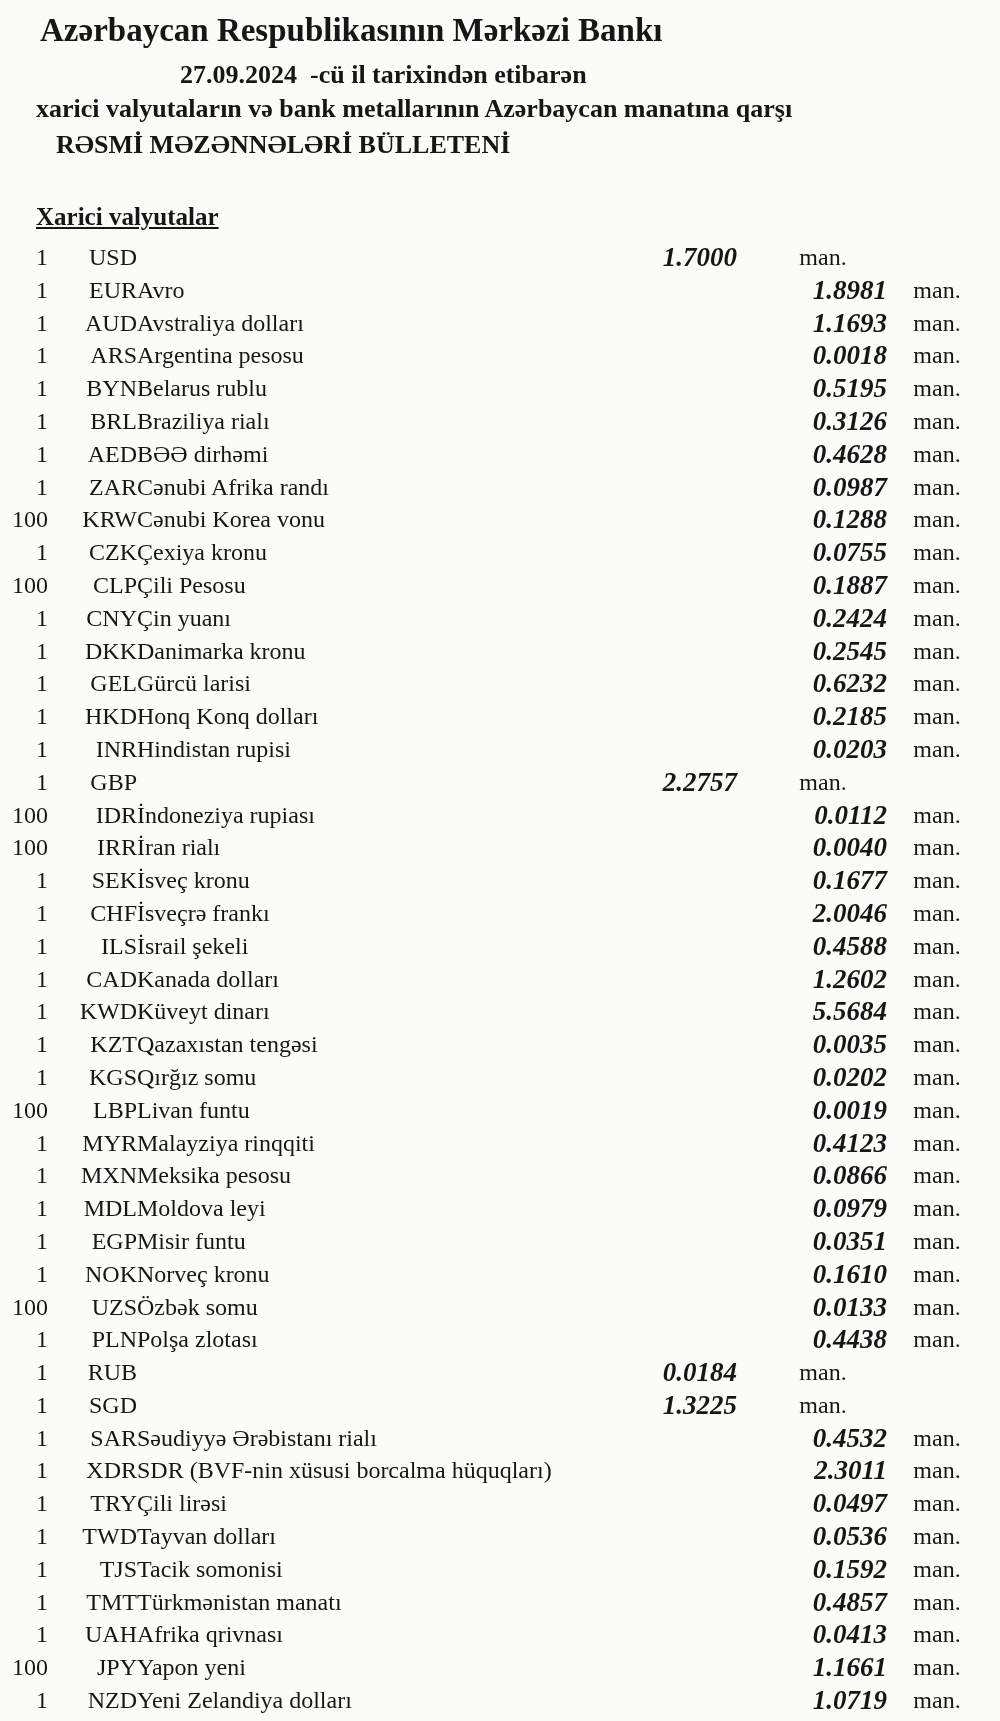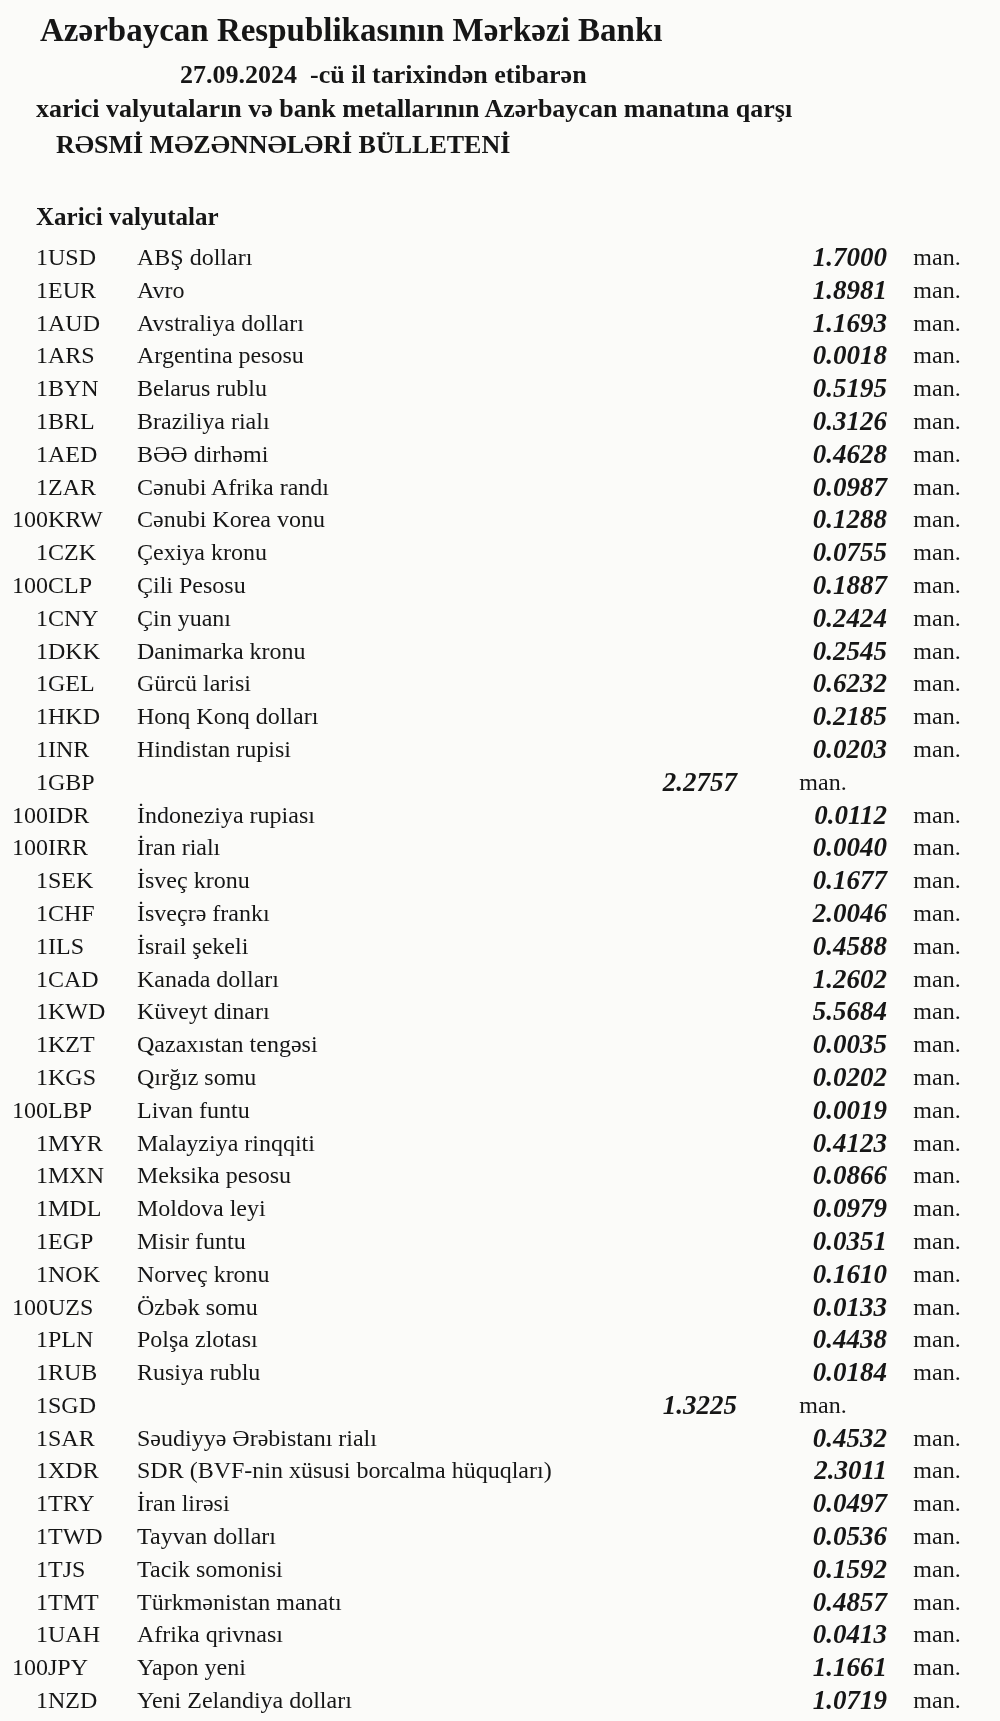--- a/index.html
+++ b/index.html
@@ -15,38 +15,38 @@
   }
   .header-line {
     position: absolute;
     font-weight: bold;
     white-space: pre;
   }
   .doc-title        { top: 10px;  left: 40px;  width: 960px; font-size: 33px; line-height: 40px; }
   .date-line        { top: 59px;  left: 180px; width: 820px; font-size: 26px; line-height: 32px; }
   .subtitle-line    { top: 93px;  left: 36px;  width: 968px; font-size: 26px; line-height: 32px; }
   .bulletin-line    { top: 129px; left: 56px;  width: 960px; font-size: 26px; line-height: 32px; }
-  .section-heading  { top: 201px; left: 36px;  width: 964px; font-size: 25px; line-height: 31px; }
+  .section-heading  { top: 201px; left: 36px;  width: 964px; font-size: 25px; line-height: 31px; text-decoration: underline; }
 
   .rates-table {
     position: absolute;
     top: 241px;
     left: 0;
     width: 965px;
   }
   .rate-row {
     display: grid;
     grid-template-columns: 48px 89px 1fr 150px 78px;
     align-items: center;
     height: 32.8px;
     font-size: 24px;
     line-height: 32.8px;
   }
   .cell-qty  { text-align: right; }
-  .cell-code { text-align: left; }
+  .cell-code { text-align: right; }
   .cell-name { text-align: left; white-space: nowrap; overflow: visible; }
   .cell-rate {
     text-align: right;
     font-weight: bold;
     font-style: italic;
     font-size: 27px;
   }
   .cell-unit { padding-left: 22px; text-align: center; }
 </style>
 </head>
@@ -59,21 +59,20 @@
 <div class="header-line subtitle-line">xarici valyutaların və bank metallarının Azərbaycan manatına qarşı</div>
 
 <div class="header-line bulletin-line">RƏSMİ MƏZƏNNƏLƏRİ BÜLLETENİ</div>
 
 <div class="header-line section-heading">Xarici valyutalar</div>
 
 <div class="rates-table">
     <div class="rate-row">
     <span class="cell-qty">1</span>
     <span class="cell-code">USD</span>
-    <span class="cell-name">ABŞ dolları</span>
     <span class="cell-rate">1.7000</span>
     <span class="cell-unit">man.</span>
   </div>
     <div class="rate-row">
     <span class="cell-qty">1</span>
     <span class="cell-code">EUR</span>
     <span class="cell-name">Avro</span>
     <span class="cell-rate">1.8981</span>
     <span class="cell-unit">man.</span>
   </div>
@@ -296,21 +295,20 @@
     <div class="rate-row">
     <span class="cell-qty">1</span>
     <span class="cell-code">PLN</span>
     <span class="cell-name">Polşa zlotası</span>
     <span class="cell-rate">0.4438</span>
     <span class="cell-unit">man.</span>
   </div>
     <div class="rate-row">
     <span class="cell-qty">1</span>
     <span class="cell-code">RUB</span>
-    <span class="cell-name">Rusiya rublu</span>
     <span class="cell-rate">0.0184</span>
     <span class="cell-unit">man.</span>
   </div>
     <div class="rate-row">
     <span class="cell-qty">1</span>
     <span class="cell-code">SGD</span>
     <span class="cell-rate">1.3225</span>
     <span class="cell-unit">man.</span>
   </div>
     <div class="rate-row">
@@ -323,21 +321,21 @@
     <div class="rate-row">
     <span class="cell-qty">1</span>
     <span class="cell-code">XDR</span>
     <span class="cell-name">SDR (BVF-nin xüsusi borcalma hüquqları)</span>
     <span class="cell-rate">2.3011</span>
     <span class="cell-unit">man.</span>
   </div>
     <div class="rate-row">
     <span class="cell-qty">1</span>
     <span class="cell-code">TRY</span>
-    <span class="cell-name">İran lirəsi</span>
+    <span class="cell-name">Çili lirəsi</span>
     <span class="cell-rate">0.0497</span>
     <span class="cell-unit">man.</span>
   </div>
     <div class="rate-row">
     <span class="cell-qty">1</span>
     <span class="cell-code">TWD</span>
     <span class="cell-name">Tayvan dolları</span>
     <span class="cell-rate">0.0536</span>
     <span class="cell-unit">man.</span>
   </div>

